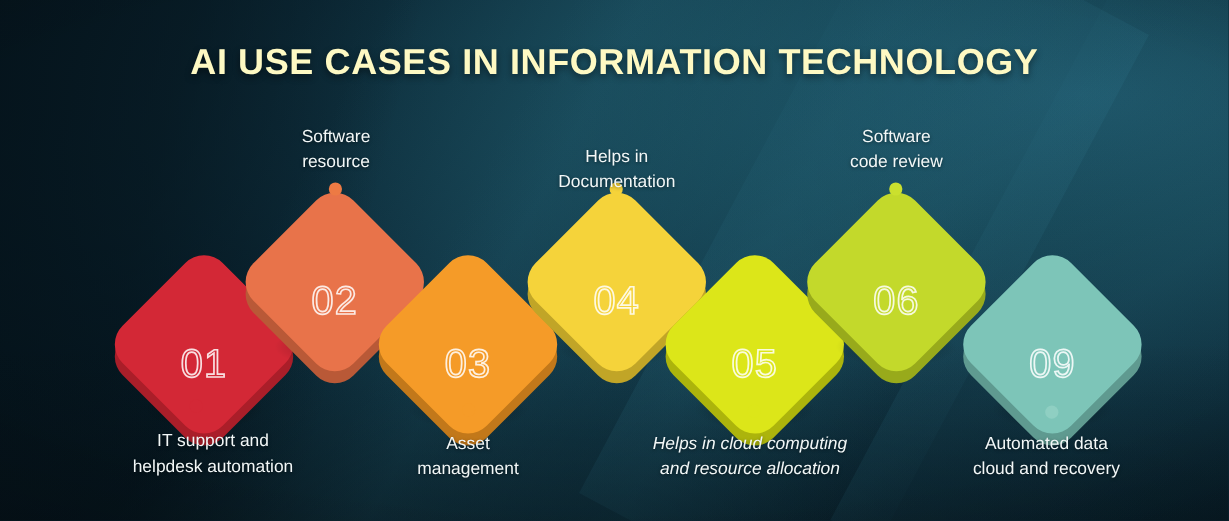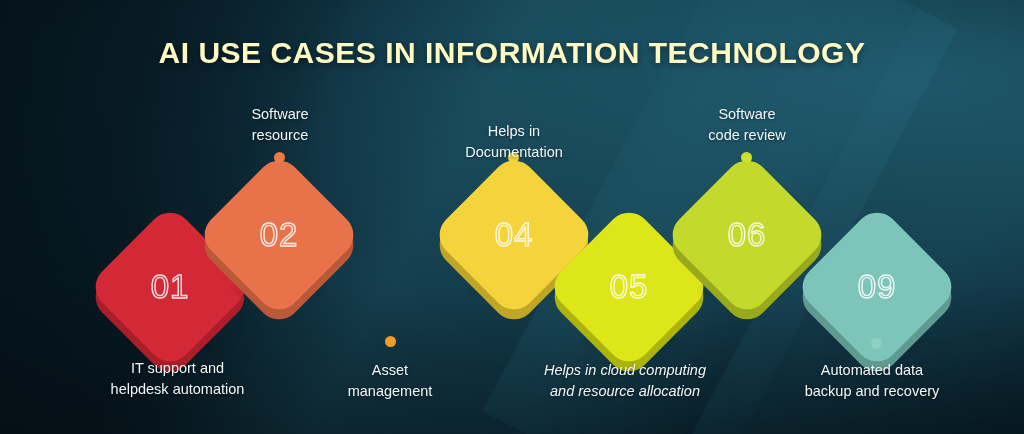--- a/index.html
+++ b/index.html
@@ -99,21 +99,21 @@
   }
   .d-face {
     position: absolute;
     left: 0; top: 0;
     width: 118px; height: 118px;
     border-radius: 22px;
     transform: rotate(45deg);
   }
   .d-num {
     position: absolute;
-    left: 0; top: 0;
+    left: 0; top: 16px;
     width: 118px; height: 118px;
     display: flex;
     align-items: center;
     justify-content: center;
     font-size: 33px;
     font-weight: normal;
     letter-spacing: 1px;
     color: transparent;
     -webkit-text-stroke: 1.4px rgba(255,255,255,0.85);
     text-stroke: 1.4px rgba(255,255,255,0.85);
@@ -180,20 +180,26 @@
     <div class="d-side" style="background:#E8734A;"></div>
     <div class="d-face" style="background:#E8734A;"></div>
     <div class="d-num">02</div>
   </div>
   <div class="dot" style="left:274px; top:152px; background:#ED7A44;"></div>
   <div class="label" style="left:180px; top:104px; width:200px;">
     <div>Software</div>
     <div>resource</div>
   </div>
 
+  <div class="diamond" style="left:331px; top:228px;">
+    <div class="d-shadow"></div>
+    <div class="d-side" style="background:#F59B28;"></div>
+    <div class="d-face" style="background:#F59B28;"></div>
+    <div class="d-num">03</div>
+  </div>
   <div class="dot" style="left:385px; top:336px; background:#F59B28;"></div>
   <div class="label" style="left:290px; top:360px; width:200px;">
     <div>Asset</div>
     <div>management</div>
   </div>
 
   <div class="diamond" style="left:455px; top:176px;">
     <div class="d-shadow"></div>
     <div class="d-side" style="background:#F5D33A;"></div>
     <div class="d-face" style="background:#F5D33A;"></div>
@@ -231,16 +237,16 @@
 
   <div class="diamond" style="left:818px; top:228px;">
     <div class="d-shadow"></div>
     <div class="d-side" style="background:#7DC5B8;"></div>
     <div class="d-face" style="background:#7DC5B8;"></div>
     <div class="d-num">09</div>
   </div>
   <div class="dot" style="left:871px; top:338px; background:#8FCFC2;"></div>
   <div class="label" style="left:757px; top:360px; width:230px;">
     <div>Automated data</div>
-    <div>backup and recovery</div>
+    <div>cloud and recovery</div>
   </div>
 
 </div>
 
 </body></html>

